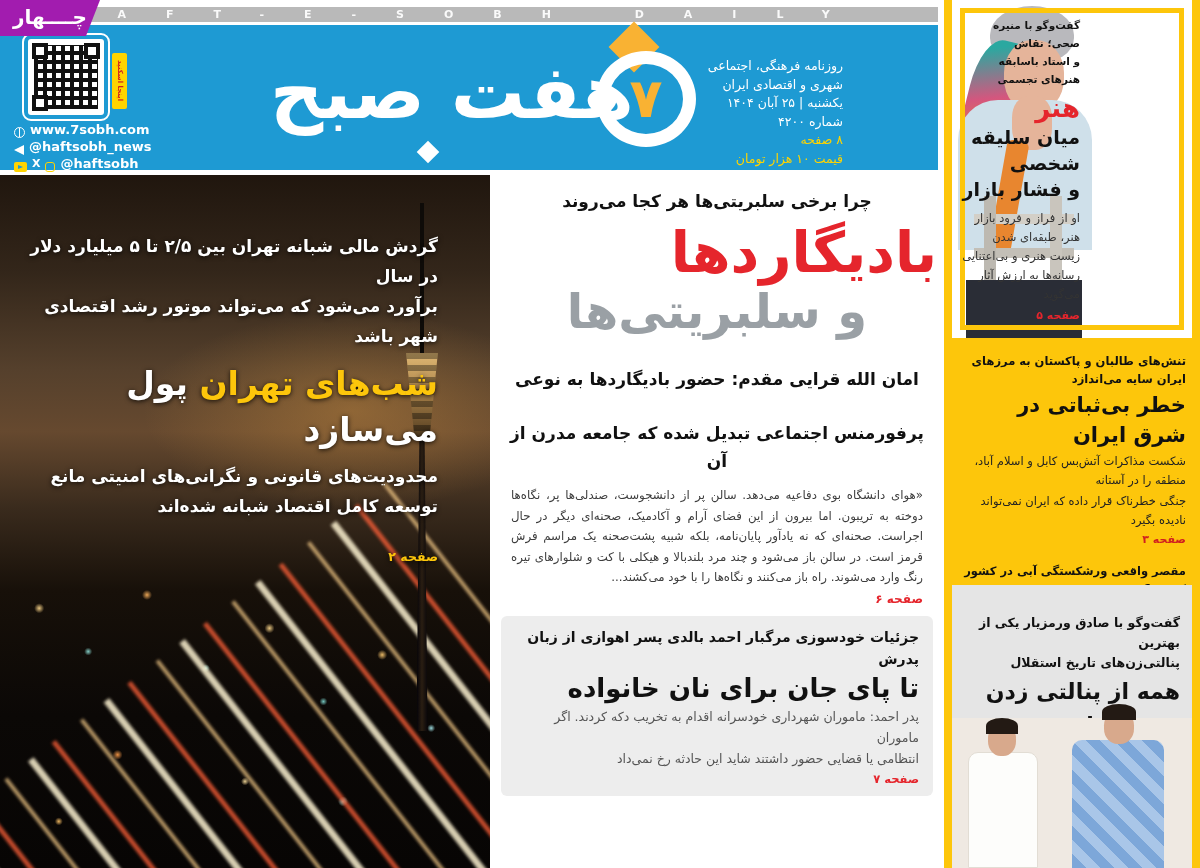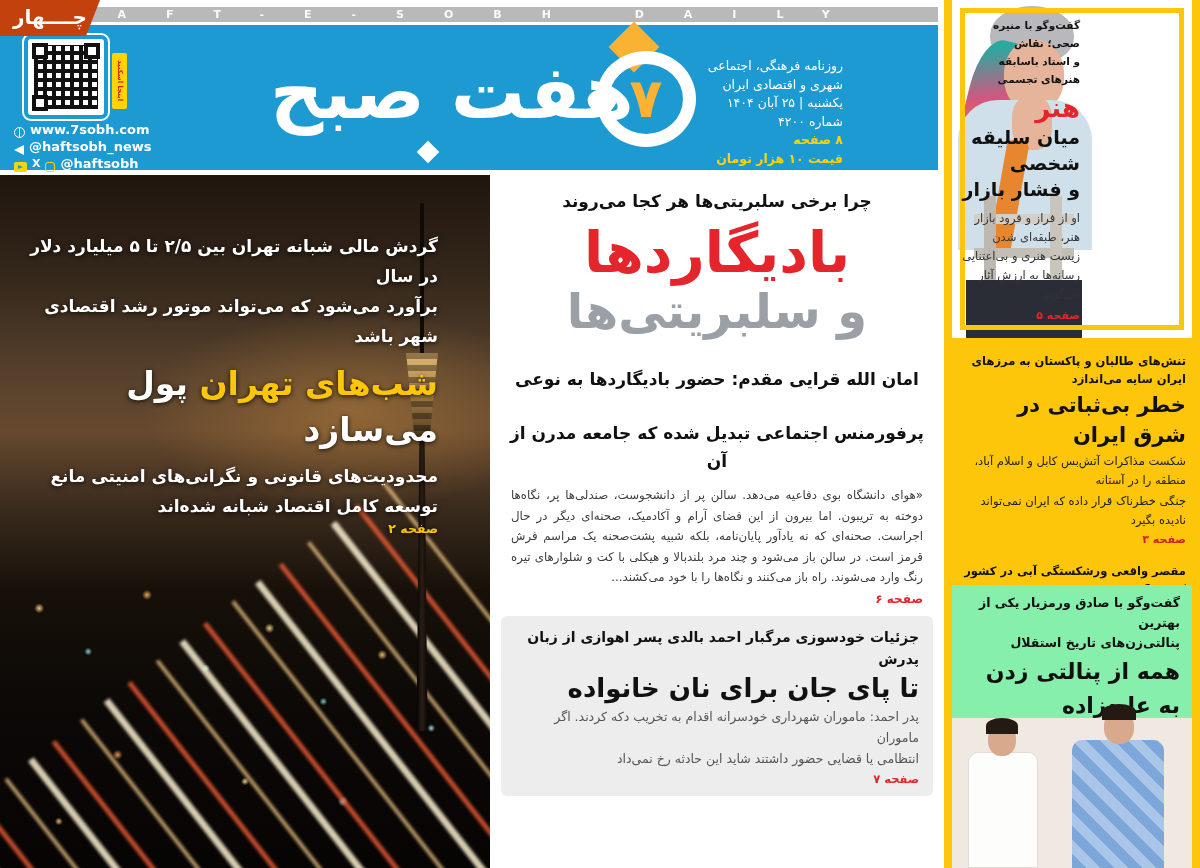--- a/index.html
+++ b/index.html
@@ -5,21 +5,21 @@
   * { margin:0; padding:0; box-sizing:border-box; }
   html,body { width:1200px; height:868px; background:#fff; overflow:hidden;
     font-family:"DejaVu Sans", sans-serif; }
   .page { position:relative; width:1200px; height:868px; background:#fff; overflow:hidden; }
 
   
   .top-strip { position:absolute; left:0; top:0; width:938px; height:25px; background:#fff; }
   .gray-bar { position:absolute; left:0; top:7px; width:938px; height:15px; background:#b9b9b9;
     color:#fafafa; font-size:11px; font-weight:bold; letter-spacing:40px; white-space:nowrap;
     overflow:hidden; text-align:center; line-height:15px; }
-  .pink-corner { position:absolute; left:0; top:0; width:100px; height:36px; background:#c2410c;
+  .pink-corner { position:absolute; left:0; top:0; width:100px; height:36px; background:#a21caf;
     clip-path:polygon(0 0,100% 0,86% 100%,0 100%); z-index:6; color:#fff; font-weight:bold;
     font-size:20px; text-align:center; line-height:34px; }
 
   
   .masthead { position:absolute; left:0; top:25px; width:938px; height:145px; background:#1e9ad3; }
   .qr-box { position:absolute; left:28px; top:14px; width:76px; height:76px; background:#fff;
     outline:2px solid #fff; outline-offset:4px; border-radius:3px; padding:6px; }
   .qr-pat { width:100%; height:100%;
     background-image:
       repeating-linear-gradient(0deg,#111 0 4px,transparent 4px 9px),
@@ -48,21 +48,21 @@
     direction:rtl; letter-spacing:-2px; }
   .logo-ring { position:absolute; right:14px; top:26px; width:100px; height:96px; border:13px solid #fff;
     border-radius:50%; text-align:center; }
   .logo-seven { color:#f9b233; font-size:54px; font-weight:bold; line-height:70px; }
   .diamond { position:absolute; background:#f9b233; transform:rotate(45deg); }
   .d1 { right:58px; top:4px; width:36px; height:36px; }
   .d2 { left:150px; bottom:10px; width:16px; height:16px; background:#fff; }
 
   .pubinfo { position:absolute; right:95px; top:32px; width:160px; direction:rtl; text-align:right;
     color:#fff; font-size:12.5px; line-height:18.5px; }
-  .pubinfo .yel { color:#ffd400; font-weight:bold; }
+  .pubinfo .yel { color:#ffd400; font-weight:normal; }
 
   
   .left-photo { position:absolute; left:0; top:175px; width:490px; height:693px; overflow:hidden;
     background:
       radial-gradient(ellipse 300px 140px at 72% 34%, rgba(214,150,66,.40), transparent 70%),
       linear-gradient(180deg,#20160e 0%,#33261a 14%,#55402c 28%,#66492f 37%,#3a2b1d 48%,#171009 60%,#0b0806 78%,#070504 100%); }
   .citydots { position:absolute; left:0; top:52%; width:100%; height:48%;
     background-image:
       radial-gradient(circle 3px at 8% 22%, #ffd98c, transparent 5px),
       radial-gradient(circle 2px at 18% 35%, #8fe0d8, transparent 4px),
@@ -91,28 +91,28 @@
       repeating-linear-gradient(180deg, rgba(0,0,0,.35) 0 6px, transparent 6px 12px),
       linear-gradient(180deg,#e0b873 0%,#a9824a 45%,#4a351b 100%); }
   .tower .shaft { width:11px; height:290px; clip-path:polygon(26% 0,74% 0,100% 100%,0 100%);
     background:linear-gradient(90deg,#060409,#2a1e12 45%,#060409); }
   .lp-text { position:absolute; left:18px; right:52px; top:56px; direction:rtl; text-align:right;
     color:#fff; text-shadow:0 1px 5px rgba(0,0,0,.85); }
   .lp-kicker { font-size:17px; font-weight:bold; line-height:30px; }
   .lp-head { font-size:33px; font-weight:bold; line-height:46px; margin:10px 0 8px; }
   .lp-head .yel { color:#fdc60b; }
   .lp-sub { font-size:17px; font-weight:bold; line-height:30px; }
-  .lp-page { color:#fdc60b; font-size:12.5px; font-weight:bold; margin-top:0; }
+  .lp-page { color:#fdc60b; font-size:12.5px; font-weight:bold; margin-top:28px; }
 
   
   .center-col { position:absolute; left:497px; top:175px; width:440px; height:693px; background:#fff;
     direction:rtl; }
   .mc-kicker { text-align:center; font-size:17px; font-weight:bold; line-height:28px; margin-top:12px;
     color:#111; }
-  .mc-red { text-align:center; font-size:56px; font-weight:bold; color:#e5252c; line-height:60px;
+  .mc-red { font-size:56px; font-weight:bold; color:#e5252c; line-height:60px;
     margin-top:8px; }
   .mc-gray { text-align:center; font-size:48px; font-weight:bold; color:#9aa0a5; line-height:56px; }
   .mc-sub { text-align:center; font-size:17px; font-weight:bold; line-height:28px; margin-top:26px;
     color:#111; }
   .mc-body { font-size:11.8px; color:#3d3d3d; line-height:20.5px; text-align:justify; margin:10px 14px 0; }
   .pageref { color:#e5252c; font-size:12px; font-weight:bold; margin:4px 14px 0; text-align:right; }
   .graybox { background:#ededed; border-radius:6px; margin:10px 4px 0; padding:10px 14px; }
   .gb-kicker { font-size:14px; font-weight:bold; color:#111; line-height:22px; }
   .gb-head { font-size:26px; font-weight:bold; color:#111; line-height:36px; }
   .gb-desc { font-size:12.5px; color:#555; line-height:21px; }
@@ -147,22 +147,22 @@
   .wm-chairh2 { right:118px; top:248px; width:100px; height:10px; background:#c3bfb7; }
   .wm-skirt { right:110px; top:280px; width:116px; height:58px; background:#2a2d36; }
 
   .ys { position:absolute; left:14px; right:14px; top:352px; }
   .ys-kicker { font-size:11.5px; font-weight:bold; line-height:18px; color:#111; }
   .ys-head { font-size:21px; font-weight:bold; line-height:30px; color:#111; margin-top:2px; }
   .ys-desc { font-size:11.5px; line-height:19px; color:#222; margin-top:2px; }
   .ys-page { color:#d02020; font-size:11px; font-weight:bold; margin-top:3px; }
   .ys-gap { height:16px; }
 
-  .card2 { position:absolute; left:8px; right:8px; top:585px; bottom:0; background:#86efac; overflow:hidden;
-    padding:8px 12px 0; }
+  .card2 { position:absolute; left:8px; right:8px; top:585px; bottom:0; background:#e5e5e5; overflow:hidden;
+    padding:28px 12px 0; }
   .c2-kicker { font-size:12.5px; font-weight:bold; line-height:20px; color:#111; }
   .c2-head { font-size:22px; font-weight:bold; line-height:31px; color:#111; margin-top:3px; }
   .c2-page { color:#e5252c; font-size:11px; font-weight:bold; margin-top:4px; }
   .pitch { position:absolute; left:0; right:0; bottom:0; height:150px; background:#efe9e2; }
   .fb { position:absolute; }
   .fb1-head { left:36px; top:6px; width:28px; height:32px; background:#d8a98c; border-radius:45%; }
   .fb1-hair { left:34px; top:0; width:32px; height:16px; background:#231a14; border-radius:50% 50% 0 0; }
   .fb1-shirt { left:16px; top:34px; width:70px; height:116px; background:#fdfdfb; border-radius:10px 10px 0 0;
     border:1px solid #e2ddd4; }
   .fb2-head { right:58px; top:-8px; width:30px; height:34px; background:#d8a98c; border-radius:45%; }

